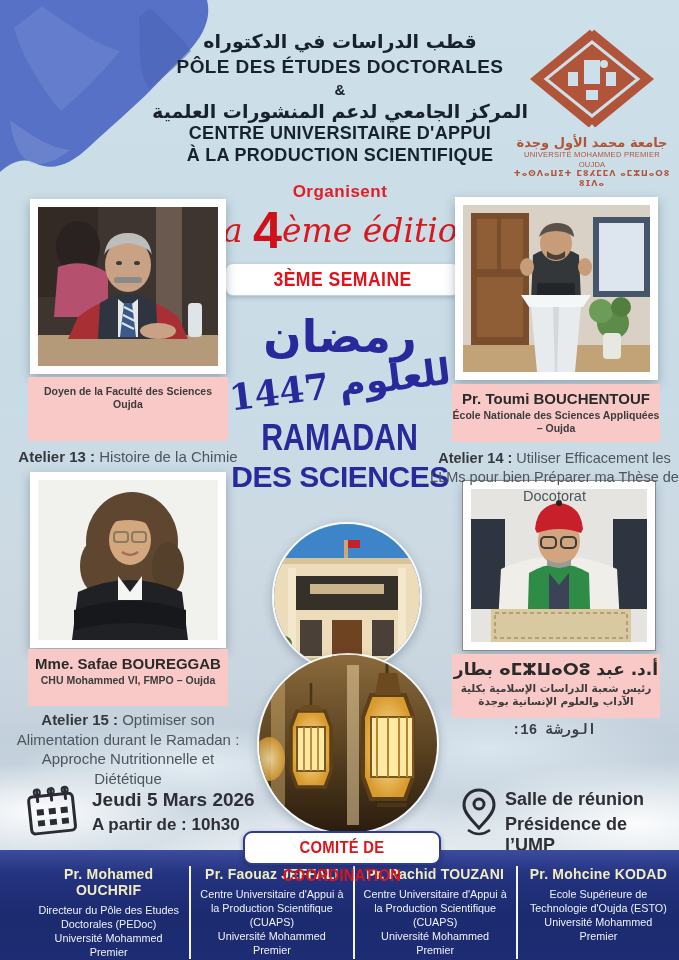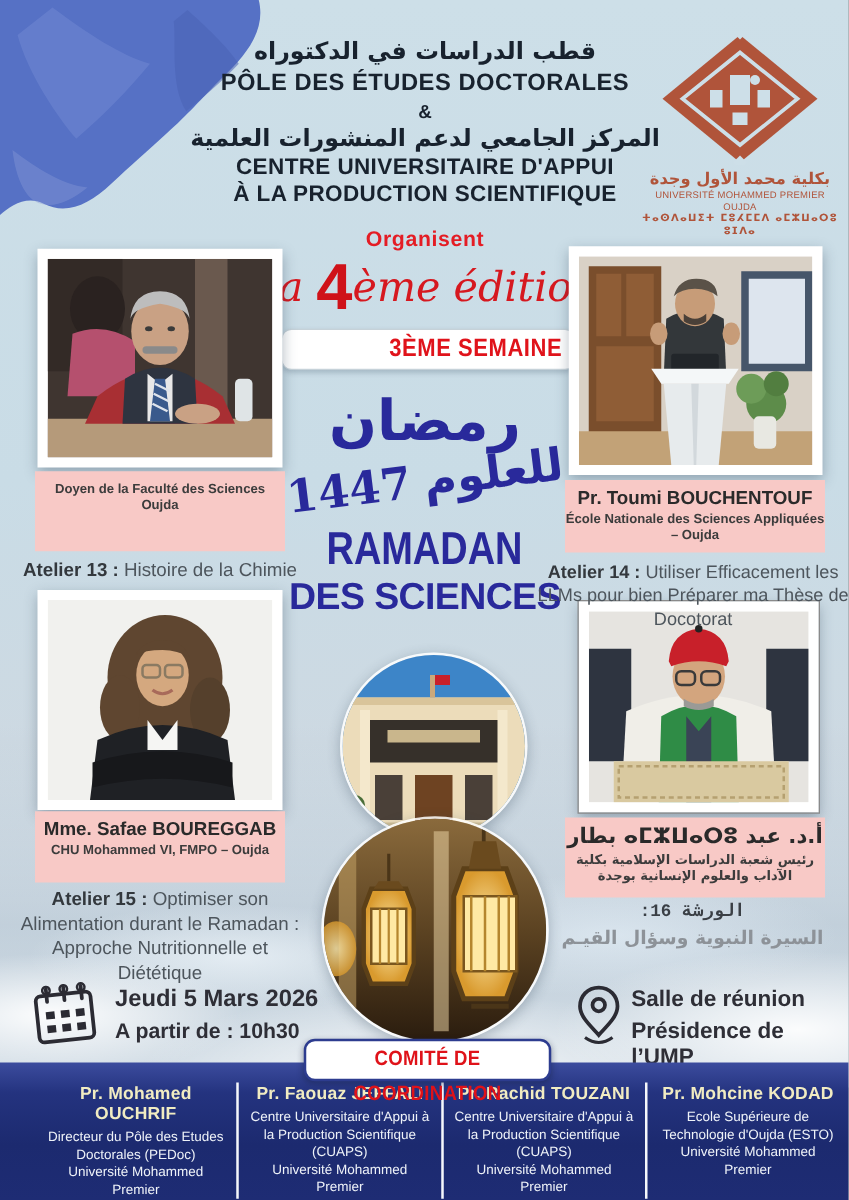--- a/index.html
+++ b/index.html
@@ -26,21 +26,21 @@
   .logo{left:512px;top:26px;width:160px;text-align:center;color:#b0543a;}
   .logo .ar{font-family:"DejaVu Sans",sans-serif;font-weight:bold;font-size:13px;line-height:1.05;}
   .logo .fr{font-weight:normal;font-size:7.6px;letter-spacing:.2px;line-height:1.3;}
   .logo .tz{font-family:"DejaVu Sans",sans-serif;font-weight:bold;font-size:8px;letter-spacing:1px;line-height:1.2;}
   
   .organisent{left:190px;top:182px;width:300px;text-align:center;color:#e41c24;font-weight:bold;font-size:17px;letter-spacing:.5px;}
   .edition{left:165px;top:200px;width:350px;text-align:center;color:#d6181f;}
   .edition .script{font-family:"DejaVu Serif",serif;font-style:italic;font-size:33px;}
   .edition .num{font-family:"Liberation Sans",sans-serif;font-weight:bold;font-style:normal;font-size:52px;color:#cf1219;vertical-align:-6px;}
   .badge-week{left:225px;top:263px;width:233px;height:31px;background:#fff;border:1px solid #c6d2d9;border-radius:8px;
-    box-shadow:0 2px 4px rgba(60,80,100,.25);text-align:right;line-height:31px;}
+    box-shadow:0 2px 4px rgba(60,80,100,.25);text-align:center;line-height:31px;}
   .badge-week span{display:inline-block;transform:scaleX(.88);color:#e0131b;font-weight:bold;font-size:20px;letter-spacing:.5px;}
   
   .title-block{left:222px;top:314px;width:236px;text-align:center;color:#29299b;}
   .t-ar1{font-family:"DejaVu Sans",sans-serif;font-weight:bold;font-size:45px;line-height:1.0;}
   .t-ar2{transform:rotate(-7deg);margin-top:6px;font-size:36px;line-height:1.1;}
   .t-ar2 .yr{font-family:"DejaVu Serif",serif;font-weight:bold;font-size:36px;}
   .t-ar2 .ll{font-family:"DejaVu Sans",sans-serif;font-weight:bold;font-size:36px;}
   .t-fr1{margin-top:14px;font-weight:bold;font-size:37px;line-height:1.0;}
   .t-fr1 span{display:inline-block;transform:scaleX(.82);}
   .t-fr2{margin-top:6px;font-weight:bold;font-size:30px;line-height:1.0;letter-spacing:-.5px;}
@@ -126,21 +126,21 @@
       <path d="M64 2 L126 53 L64 104 L2 53 Z" fill="#b0543a"></path>
       <path d="M64 16 L110 53 L64 90 L18 53 Z" fill="none" stroke="#cddfe8" stroke-width="3"></path>
       <rect x="56" y="34" width="16" height="24" fill="#cddfe8"></rect>
       <rect x="40" y="46" width="10" height="14" fill="#cddfe8"></rect>
       <rect x="78" y="46" width="10" height="14" fill="#cddfe8"></rect>
       <rect x="58" y="64" width="12" height="10" fill="#cddfe8"></rect>
       <circle cx="76" cy="38" r="4" fill="#cddfe8"></circle>
       <rect x="60" y="-4" width="8" height="8" fill="#cddfe8" transform="rotate(45 64 0)"></rect>
       <rect x="60" y="100" width="8" height="8" fill="#cddfe8" transform="rotate(45 64 104)"></rect>
     </svg>
-    <div class="ar">بكلية محمد الأول وجدة</div>
+    <div class="ar">جامعة محمد الأول وجدة</div>
     <div class="fr">UNIVERSITÉ MOHAMMED PREMIER OUJDA</div>
     <div class="tz">ⵜⴰⵙⴷⴰⵡⵉⵜ ⵎⵓⵃⵎⵎⴷ ⴰⵎⵣⵡⴰⵔⵓ ⵓⵊⴷⴰ</div>
   </div>
 
   <div class="abs organisent">Organisent</div>
   <div class="abs edition">
     <span class="script">La </span><span class="num">4</span><span class="script">ème édition</span>
   </div>
   <div class="abs badge-week">
     <span>3ÈME SEMAINE</span>
@@ -270,21 +270,20 @@
     <span class="at-label">Atelier 13 :</span> <span>Histoire de la Chimie</span>
   </div>
   <div class="abs atelier a2">
     <span class="at-label">Atelier 14 :</span> <span>Utiliser Efficacement les LLMs pour bien Préparer ma Thèse de Docotorat</span>
   </div>
   <div class="abs atelier a3">
     <span class="at-label">Atelier 15 :</span> <span>Optimiser son Alimentation durant le Ramadan : Approche Nutritionnelle et Diététique</span>
   </div>
   <div class="abs a4" dir="rtl">
     <div class="w-label">الورشة 16:</div>
-    <div class="w-title">السيرة النبوية وسؤال القيـم</div>
   </div>
 
   <div class="abs circle c-building">
     <svg width="146" height="146" viewBox="0 0 146 146">
       <rect width="146" height="146" fill="#3d85c8"></rect>
       <rect x="0" y="34" width="146" height="112" fill="#ecdcba"></rect>
       <rect x="0" y="34" width="146" height="6" fill="#d9c49a"></rect>
       <rect x="70" y="16" width="4" height="18" fill="#caa87a"></rect>
       <rect x="74" y="16" width="12" height="8" fill="#c8202a"></rect>
       <rect x="18" y="52" width="110" height="34" fill="#36302a"></rect>

